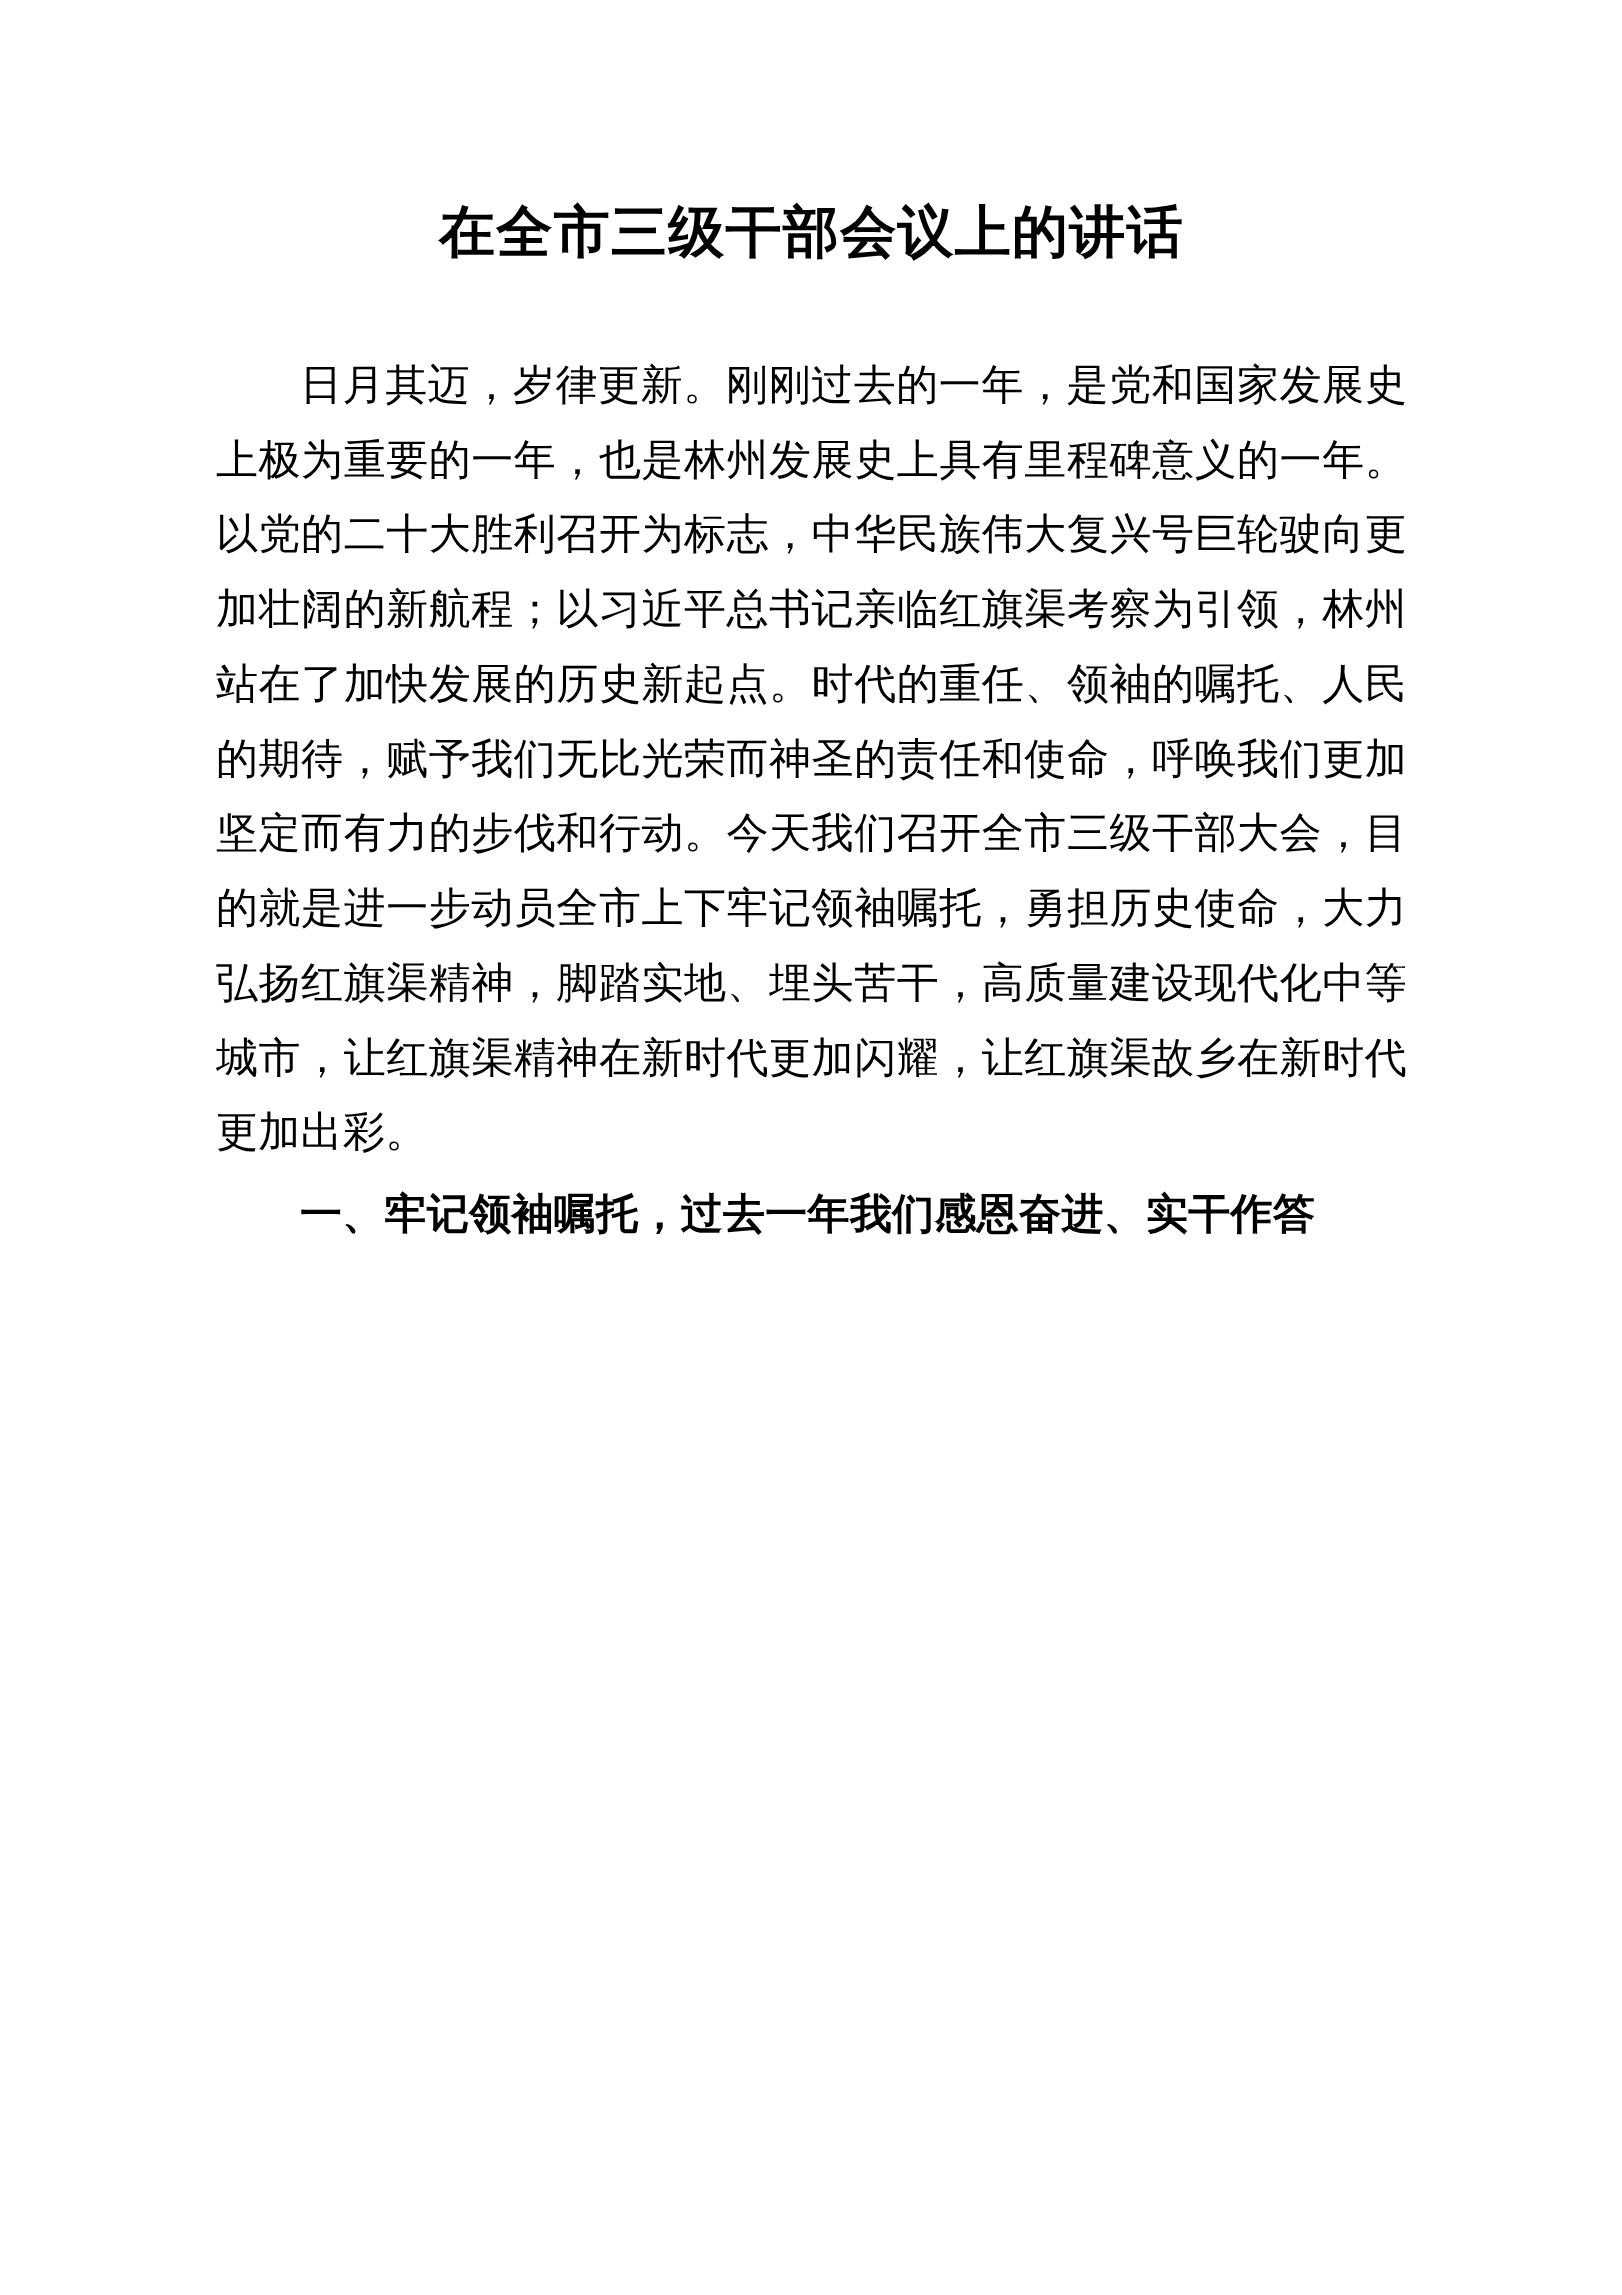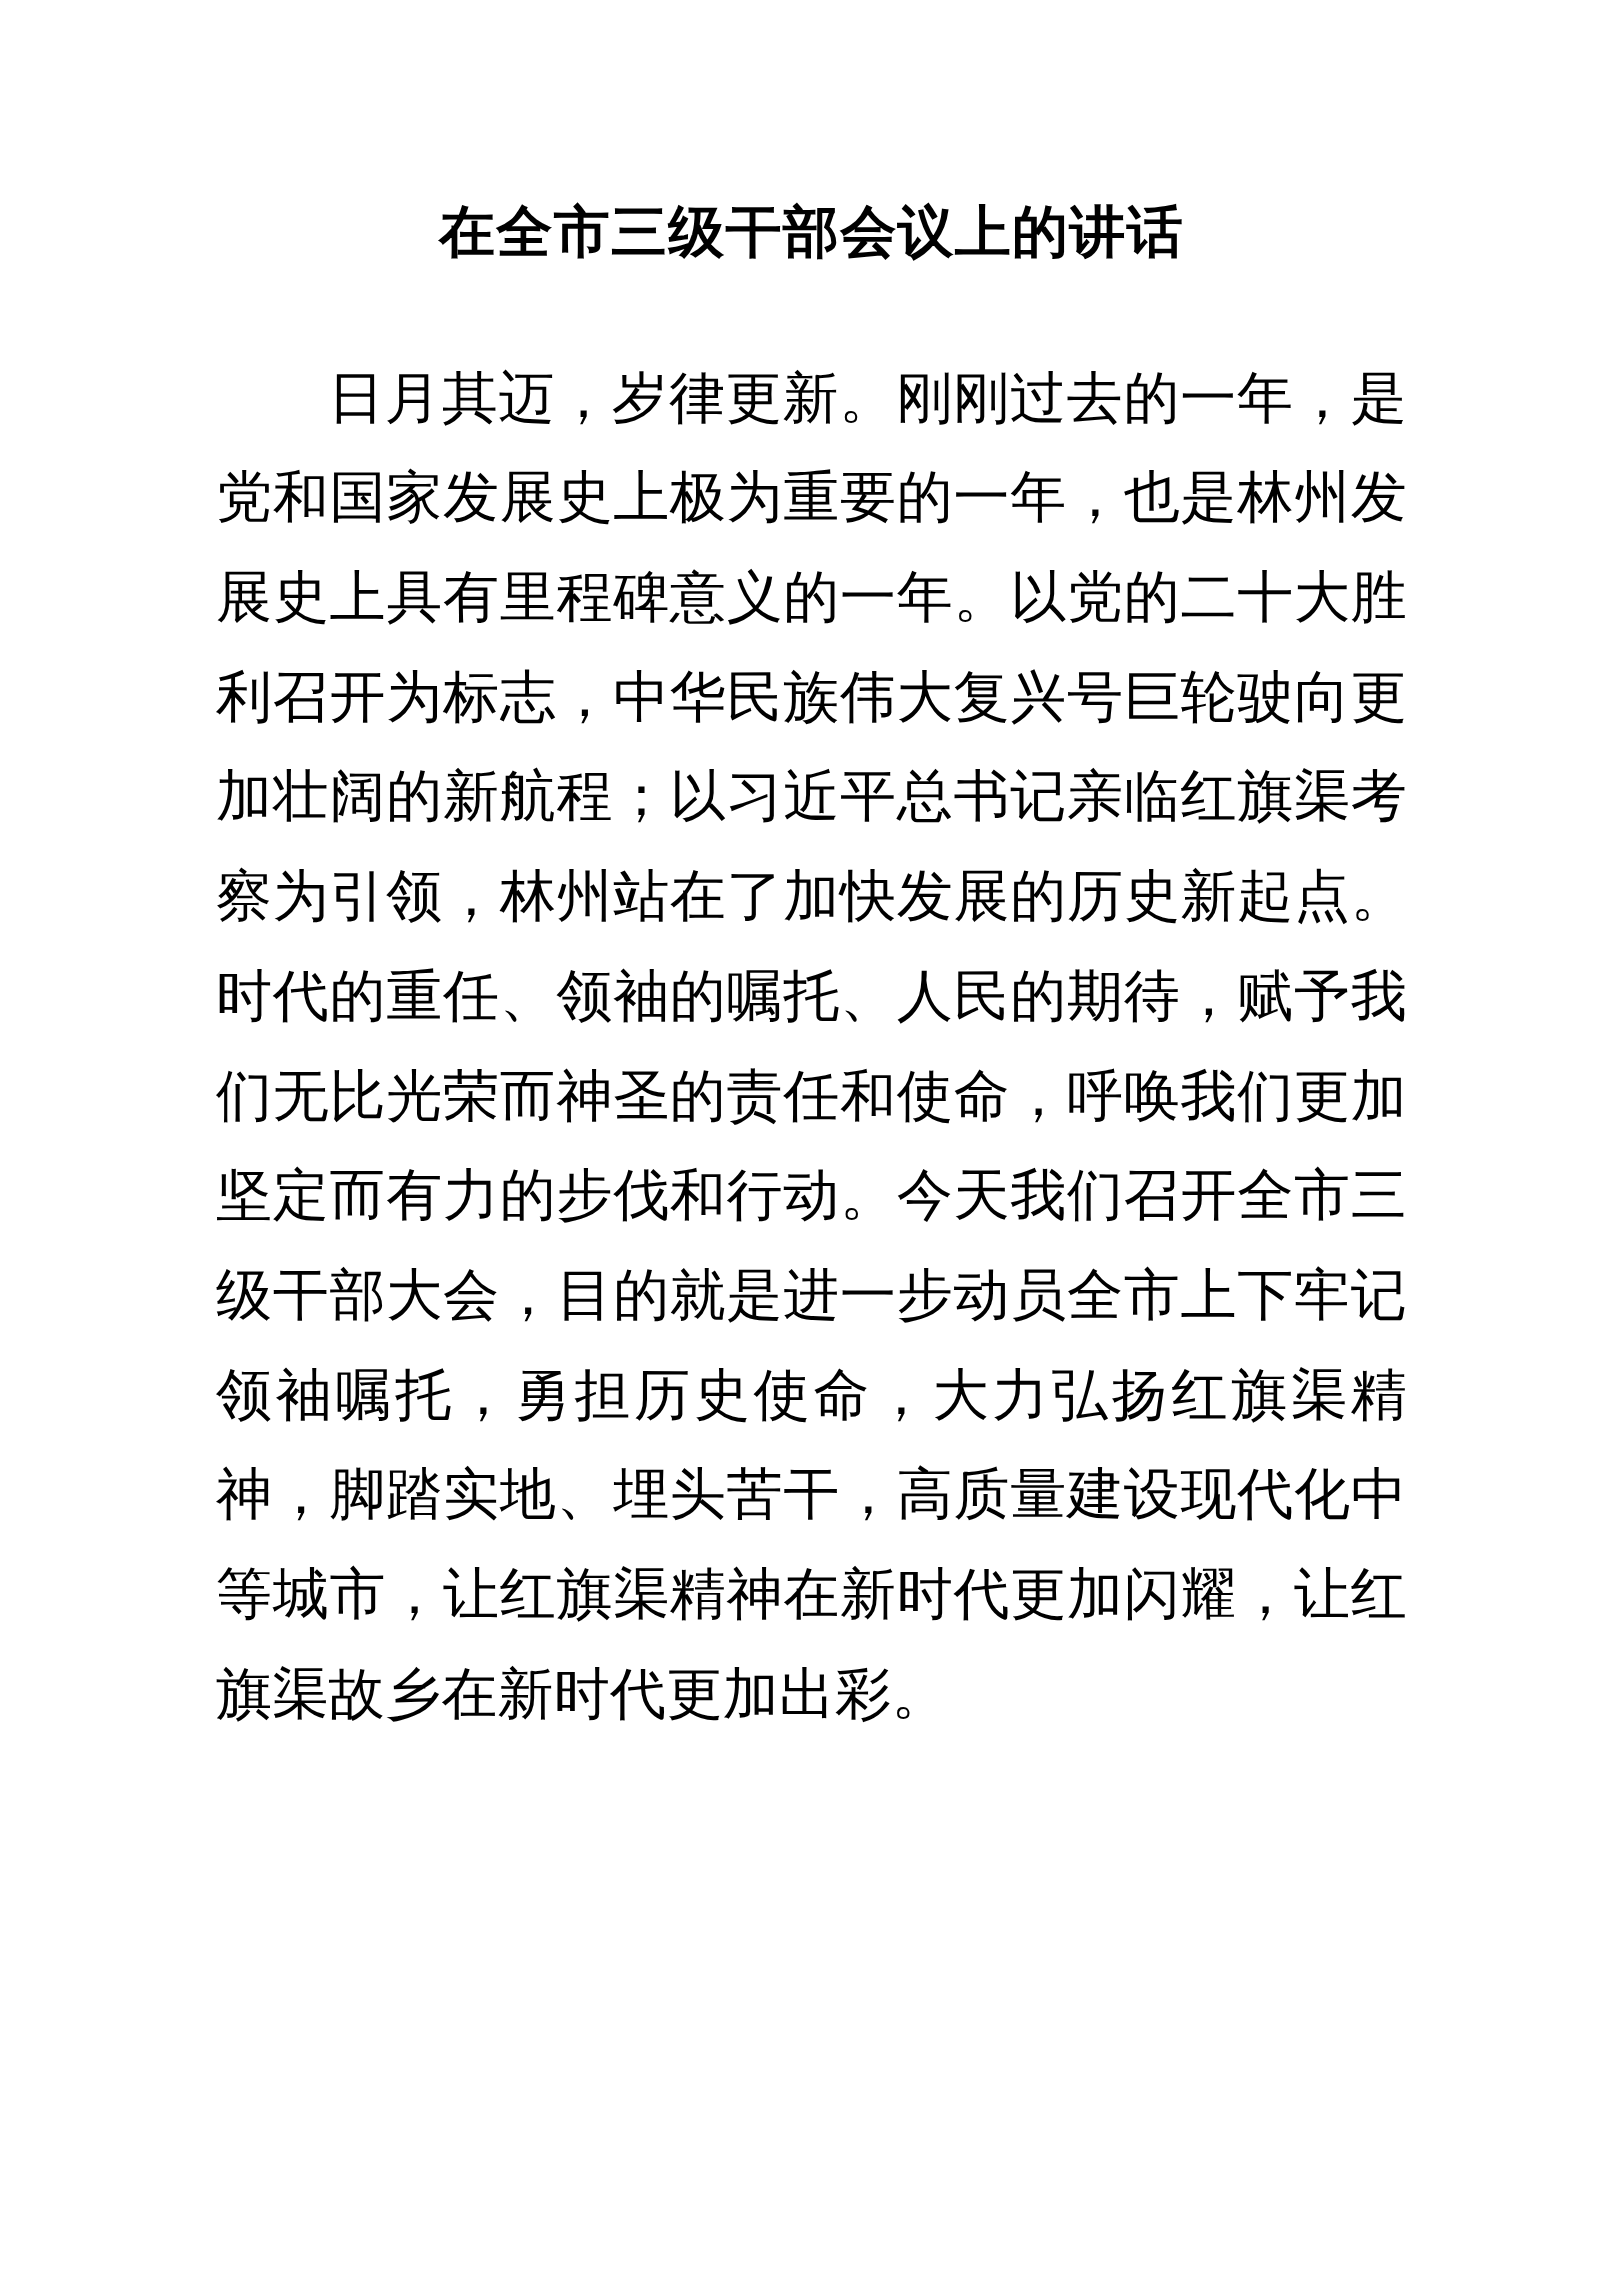--- a/index.html
+++ b/index.html
@@ -24,21 +24,21 @@
   }
   .doc-title {
     font-size: 56px;
     font-weight: bold;
     text-align: center;
     letter-spacing: 1.3px;
     line-height: 1.3;
     margin: 0 0 79px 0;
   }
   .para {
-    font-size: 56px;
+    font-size: 42px;
     line-height: 1.78;
     text-align: justify;
     text-justify: inter-ideograph;
     text-indent: 2em;
     margin: 0 0 3.9px 0;
     letter-spacing: 0.3px;
   }
   .heading {
     font-size: 42px;
     font-weight: bold;
@@ -52,16 +52,17 @@
 </style>
 </head>
 <body>
 
 <div class="page">
 
   <h1 class="doc-title">在全市三级干部会议上的讲话</h1>
 
   <p class="para">日月其迈，岁律更新。刚刚过去的一年，是党和国家发展史上极为重要的一年，也是林州发展史上具有里程碑意义的一年。以党的二十大胜利召开为标志，中华民族伟大复兴号巨轮驶向更加壮阔的新航程；以习近平总书记亲临红旗渠考察为引领，林州站在了加快发展的历史新起点。时代的重任、领袖的嘱托、人民的期待，赋予我们无比光荣而神圣的责任和使命，呼唤我们更加坚定而有力的步伐和行动。今天我们召开全市三级干部大会，目的就是进一步动员全市上下牢记领袖嘱托，勇担历史使命，大力弘扬红旗渠精神，脚踏实地、埋头苦干，高质量建设现代化中等城市，让红旗渠精神在新时代更加闪耀，让红旗渠故乡在新时代更加出彩。</p>
 
+  <p class="heading">一、牢记领袖嘱托，过去一年我们感恩奋进、实干作答</p>
 
 
 </div>
 
 
 </body></html>

